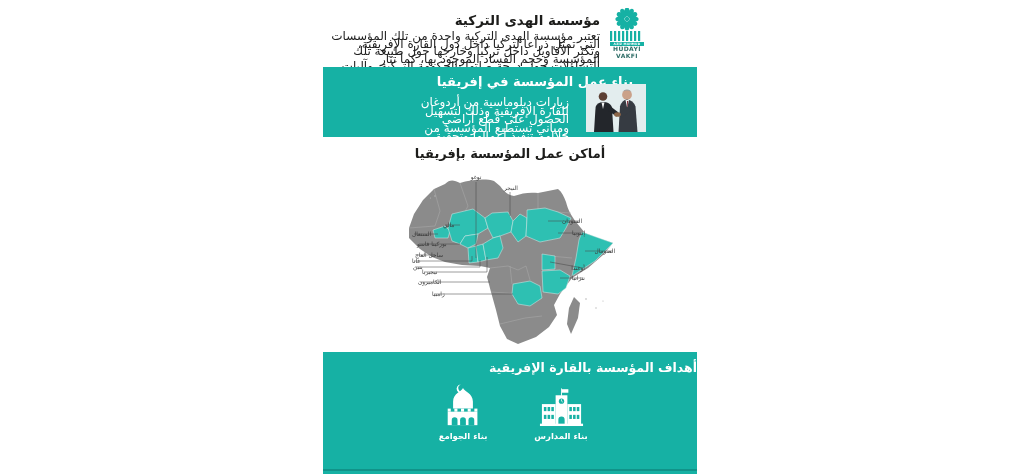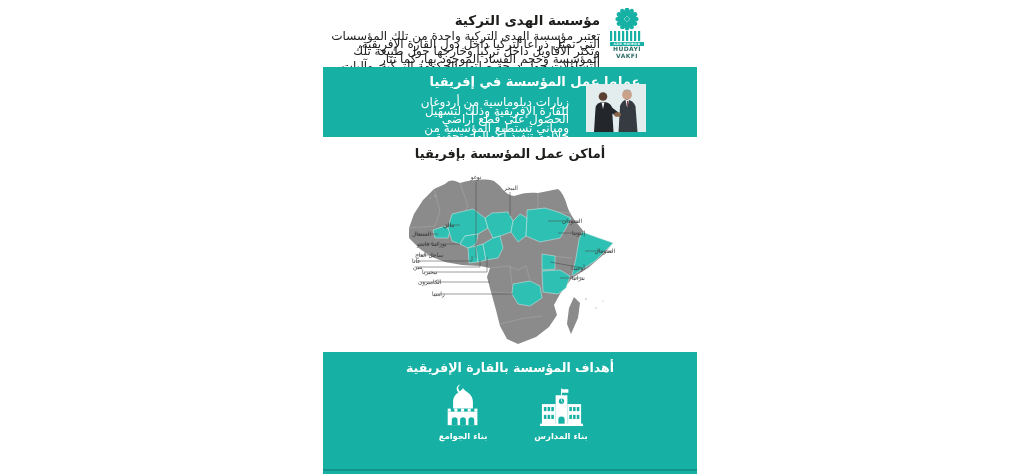--- a/index.html
+++ b/index.html
@@ -37,21 +37,21 @@
   
   .map-title{position:absolute;left:323px;top:146px;width:374px;text-align:center;font-size:13px;font-weight:bold;direction:rtl;}
   .map-wrap{position:absolute;left:390px;top:166px;width:260px;height:183px;}
   .country-borders{stroke:#adadad;stroke-width:.5;fill:none;}
   .hl{fill:var(--map-teal);stroke:#d6efec;stroke-width:.5;}
   .leader{stroke:#4a4a4a;stroke-width:.55;fill:none;}
   .map-label{font-size:5.8px;fill:#3a3a3a;direction:rtl;}
 
   
   .banner2{top:352px;height:122px;}
-  .banner2-title{position:absolute;top:8px;left:0;right:0;text-align:center;font-size:12.5px;font-weight:bold;direction:rtl;}
+  .banner2-title{position:absolute;top:8px;left:0;right:0;font-size:12.5px;font-weight:bold;direction:rtl;}
   .goal{position:absolute;top:30px;width:84px;text-align:center;}
   .goal-mosque{left:98px;}
   .goal-school{left:196px;}
   .goal-iconbox{height:46px;display:flex;align-items:flex-end;justify-content:center;}
   .goal-label{margin-top:3px;font-size:8.5px;font-weight:bold;direction:rtl;}
   .banner2-body{position:absolute;top:92px;left:14px;right:14px;text-align:center;font-size:8px;line-height:10px;font-weight:bold;direction:rtl;}
   .hairline{position:absolute;top:117px;left:0;right:0;height:1.5px;background:rgba(0,60,55,.25);}
 </style>
 </head>
 <body>
@@ -90,21 +90,21 @@
     </svg>
     <div class="logo-band">AZİZ MAHMUD</div>
     <div class="logo-text">HÜDÂYİ</div>
     <div class="logo-text">VAKFI</div>
   </div>
   <div class="header-title">مؤسسة الهدى التركية</div>
   <div class="header-para">تعتبر مؤسسة الهدى التركية واحدة من تلك المؤسسات التي تمثل ذراعا لتركيا داخل دول القارة الإفريقية، وتكثر الأقاويل داخل تركيا وخارجها حول طبيعة تلك المؤسسة وحجم الفساد الموجود بها، كما تثار التساؤلات حول درجة صلتها بالحكومة التركية، وآليات عملها داخل القارة الإفريقية</div>
 </div>
 
 <div class="banner banner1">
-  <div class="banner1-title">عملها عمل المؤسسة في إفريقيا</div>
+  <div class="banner1-title">بناء عمل المؤسسة في إفريقيا</div>
   <div class="banner1-body">زيارات دبلوماسية من أردوغان للقارة الإفريقية وذلك لتسهيل الحصول على قطع أراضي ومباني تستطيع المؤسسة من خلالهم تنفيذ أعمالها وتحقيق أهدافها.</div>
   <svg class="photo" viewBox="0 0 60 48">
     <rect x="0" y="0" width="60" height="48" fill="#e3edee"></rect>
 
     <circle cx="17" cy="12.5" r="4.3" fill="#5d4034"></circle>
     <path d="M8,48 L9.6,23 Q11,18.5 17,18 L20,18.3 Q25,19.5 26,23.5 L27.5,48 Z" fill="#23262b"></path>
     <path d="M15.5,18.5 L18.5,18.5 L17,25 Z" fill="#f2f2f2"></path>
     <path d="M24,22 L32.5,28.5 L30.5,32.5 L22,26.5 Z" fill="#23262b"></path>
 
     <circle cx="41" cy="10.8" r="4.9" fill="#caa189"></circle>

